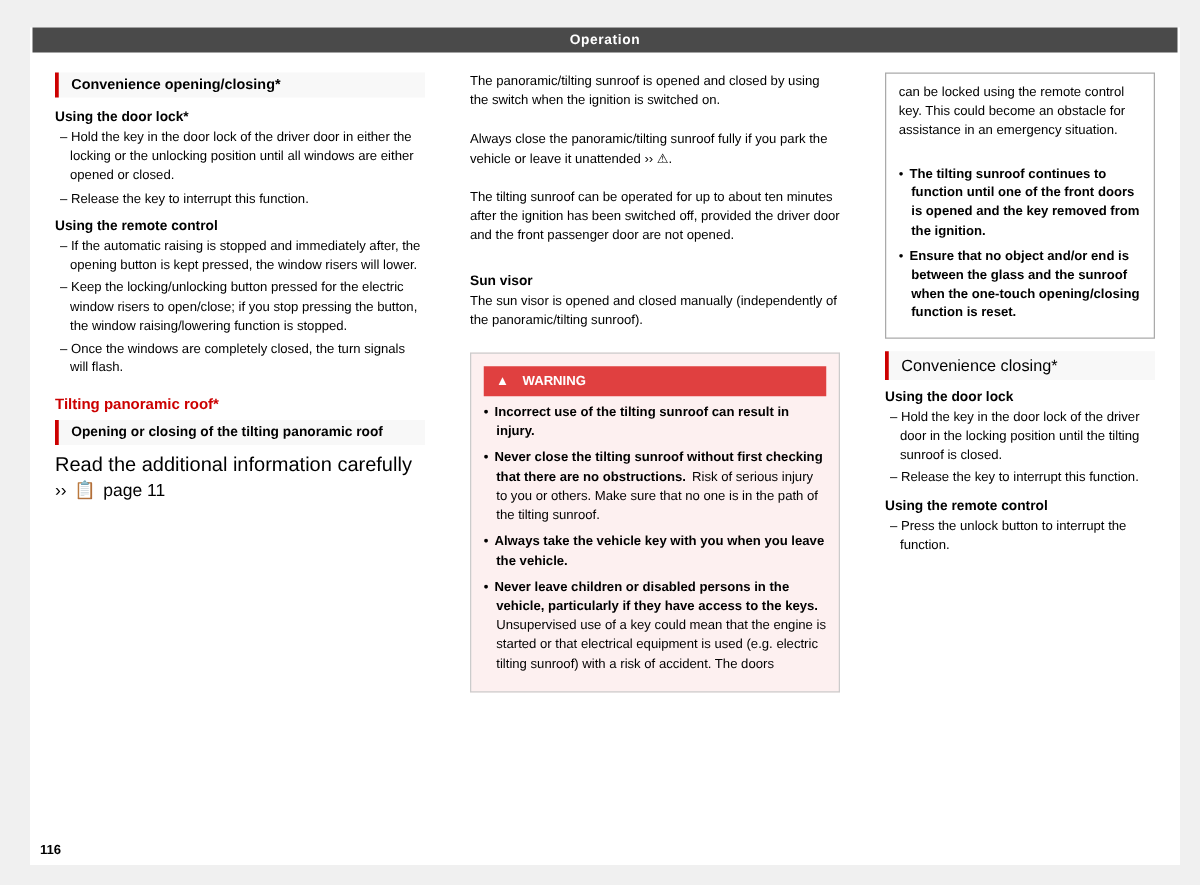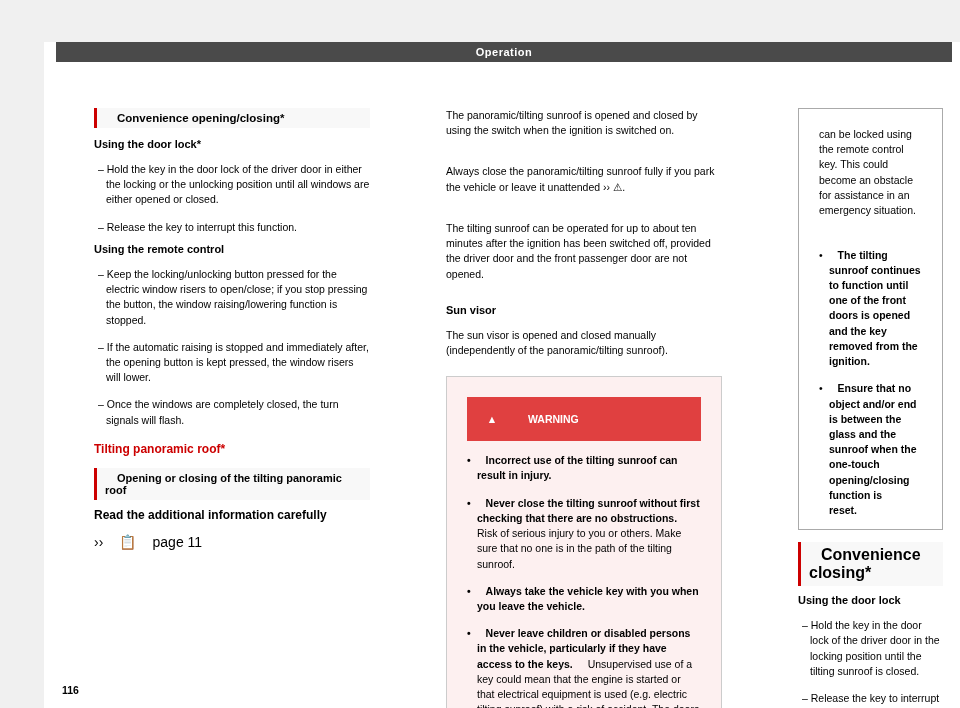--- a/index.html
+++ b/index.html
@@ -1,15 +1,15 @@
 <!DOCTYPE html>
 <html><head>
   <meta charset="utf-8">
   <style>
-    * { margin: 12px; padding: 0; box-sizing: border-box; }
+    * { margin: 2px; padding: 0; box-sizing: border-box; }
     body {
       width: 960px;
       height: 708px;
       background: #f0f0f0;
       font-family: Arial, sans-serif;
       font-size: 11px;
       overflow: hidden;
     }
     .page {
       width: 920px;
@@ -87,22 +87,22 @@
       border-left: 3px solid #c00;
       background: #f8f8f8;
       padding: 4px 4px 4px 8px;
       margin-bottom: 8px;
     }
     .open-close-title {
       font-size: 11px;
       font-weight: bold;
     }
     .read-info {
-      font-size: 12px;
-      font-weight: bold;
+      font-size: 16px;
+      font-weight: normal;
       margin-top: 6px;
     }
     .page-ref {
       font-size: 14px;
     }
     .warning-box {
       background: #fdf0f0;
       border: 1px solid #ccc;
       padding: 8px;
       margin-top: 4px;
@@ -157,22 +157,22 @@
     .info-item strong {
       font-weight: bold;
     }
     .convenience-closing-box {
       border-left: 3px solid #c00;
       background: #f8f8f8;
       padding: 4px 4px 4px 8px;
       margin-bottom: 8px;
     }
     .convenience-closing-title {
-      font-size: 16px;
-      font-weight: bold;
+      font-size: 13px;
+      font-weight: normal;
     }
     .page-number {
       position: absolute;
       bottom: 4px;
       left: 6px;
       font-size: 10.5px;
       font-weight: bold;
     }
   </style>
 </head>
@@ -188,22 +188,22 @@
     <div class="left-col">
       <div class="section-box">
         <span class="section-title">Convenience opening/closing*</span>
       </div>
 
       <div class="subsection-title">Using the door lock*</div>
       <div class="dash-item body-text">Hold the key in the door lock of the driver door in either the locking or the unlocking position until all windows are either opened or closed.</div>
       <div class="dash-item body-text">Release the key to interrupt this function.</div>
 
       <div class="subsection-title">Using the remote control</div>
+      <div class="dash-item body-text">If the automatic raising is stopped and immediately after, the opening button is kept pressed, the window risers will lower.</div>
       <div class="dash-item body-text">Keep the locking/unlocking button pressed for the electric window risers to open/close; if you stop pressing the button, the window raising/lowering function is stopped.</div>
-      <div class="dash-item body-text">If the automatic raising is stopped and immediately after, the opening button is kept pressed, the window risers will lower.</div>
       <div class="dash-item body-text">Once the windows are completely closed, the turn signals will flash.</div>
 
       <div class="tilting-title">Tilting panoramic roof*</div>
 
       <div class="open-close-box">
         <span class="open-close-title">Opening or closing of the tilting panoramic roof</span>
       </div>
 
       <div class="read-info">Read the additional information carefully</div>
       <div class="page-ref">

